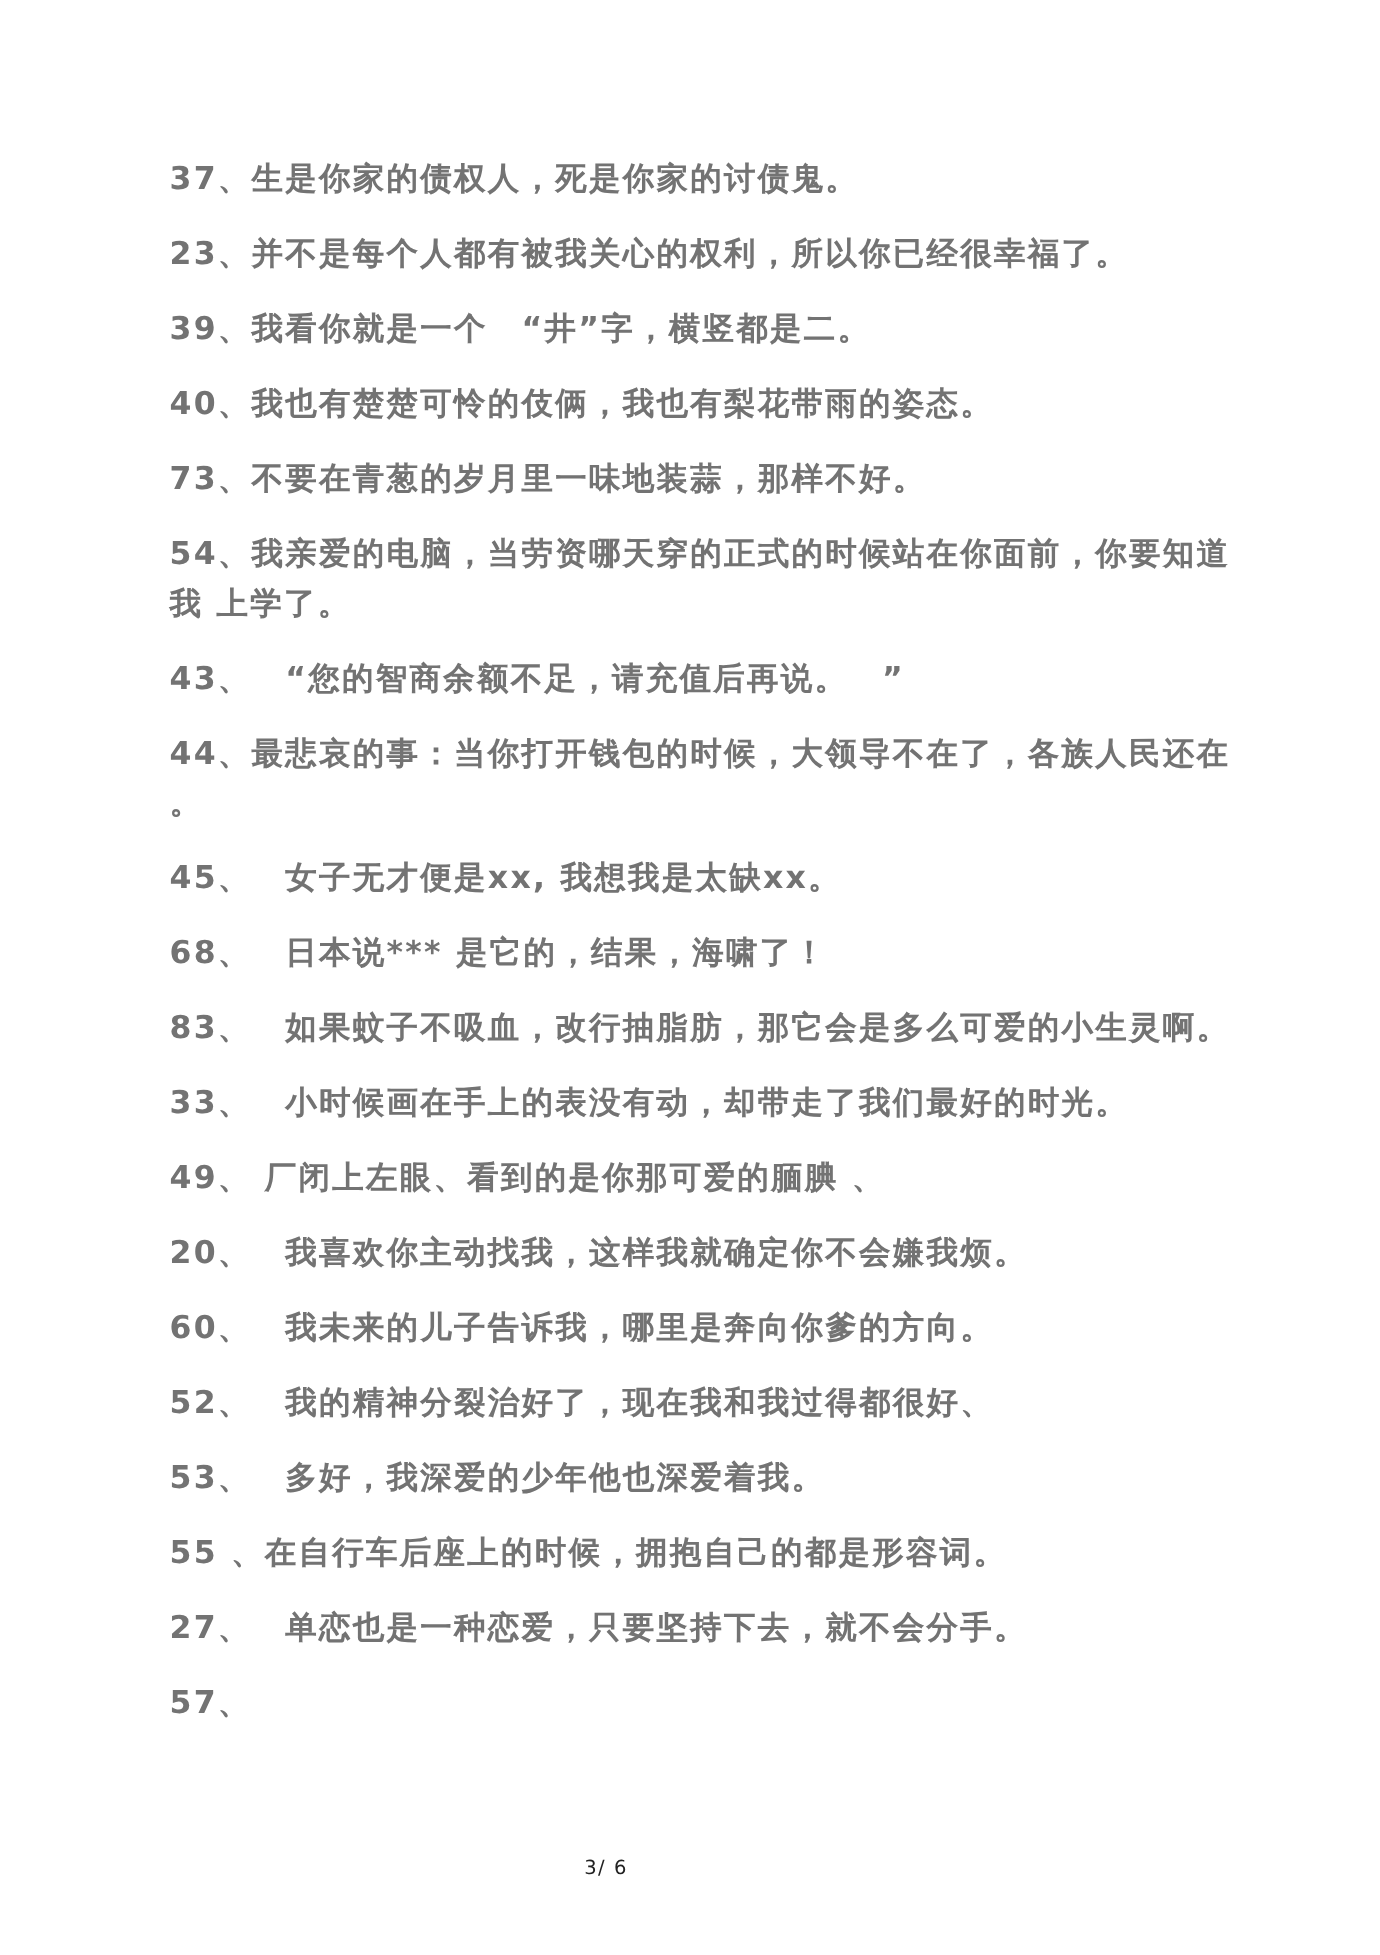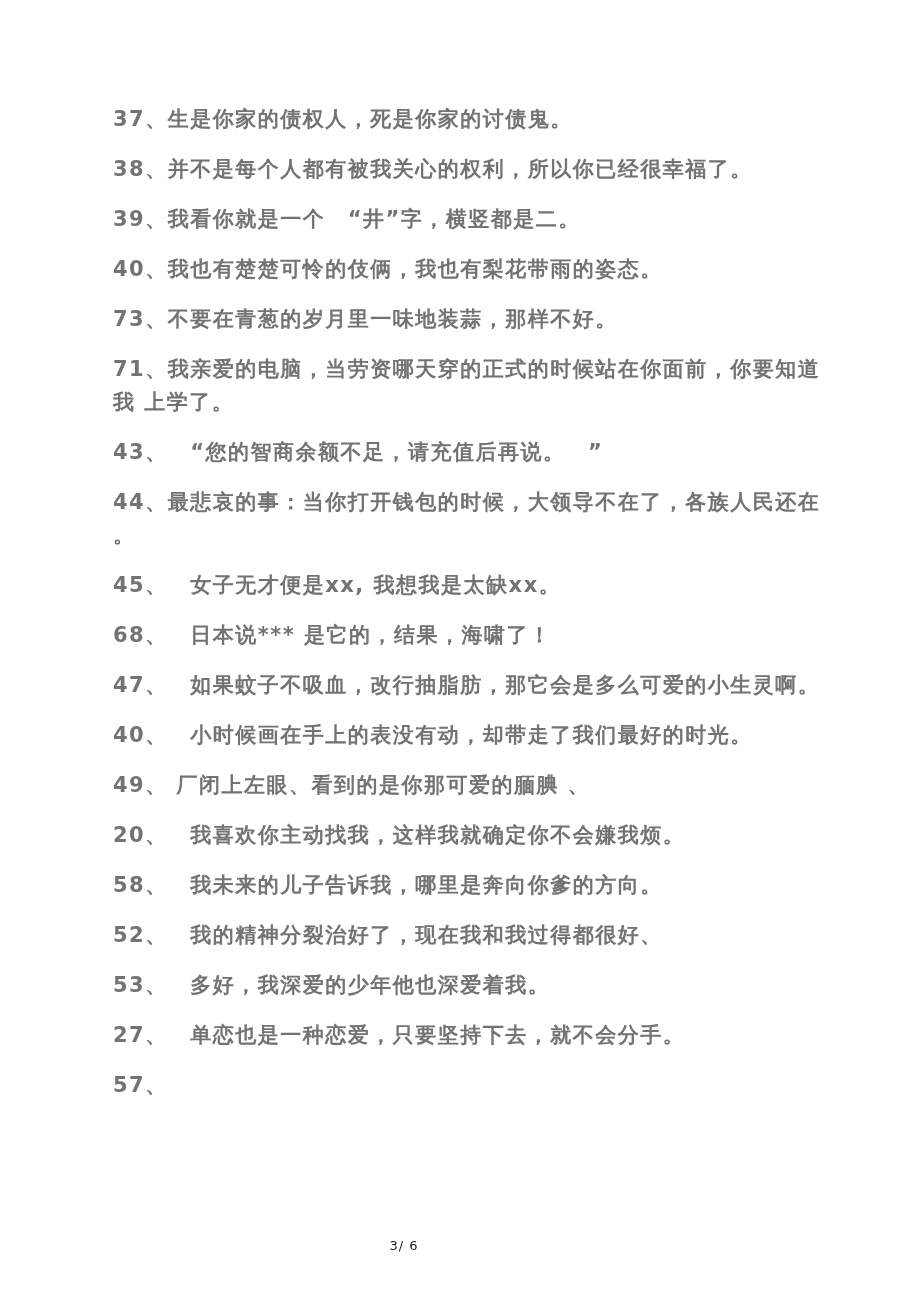--- a/index.html
+++ b/index.html
@@ -50,35 +50,36 @@
     letter-spacing: 1px;
     color: #222222;
   }
 </style>
 </head>
 <body>
 
 <div class="doc-page">
   <div class="quote-list">
     <p class="item">37、生是你家的债权人，死是你家的讨债鬼。</p>
-    <p class="item">38、并不是每个人都有被我关心的权利，所以你已经很幸福了。</p>
+    <p class="item">23、并不是每个人都有被我关心的权利，所以你已经很幸福了。</p>
     <p class="item">39、我看你就是一个　“井”字，横竖都是二。</p>
     <p class="item">40、我也有楚楚可怜的伎俩，我也有梨花带雨的姿态。</p>
     <p class="item">73、不要在青葱的岁月里一味地装蒜，那样不好。</p>
-    <p class="item">71、我亲爱的电脑，当劳资哪天穿的正式的时候站在你面前，你要知道
+    <p class="item">54、我亲爱的电脑，当劳资哪天穿的正式的时候站在你面前，你要知道
 我 上学了。</p>
     <p class="item">43、　“您的智商余额不足，请充值后再说。　”</p>
     <p class="item">44、最悲哀的事：当你打开钱包的时候，大领导不在了，各族人民还在
 。</p>
     <p class="item">45、　女子无才便是xx, 我想我是太缺xx。</p>
     <p class="item">68、　日本说*** 是它的，结果，海啸了！</p>
-    <p class="item">47、　如果蚊子不吸血，改行抽脂肪，那它会是多么可爱的小生灵啊。</p>
-    <p class="item">40、　小时候画在手上的表没有动，却带走了我们最好的时光。</p>
+    <p class="item">83、　如果蚊子不吸血，改行抽脂肪，那它会是多么可爱的小生灵啊。</p>
+    <p class="item">33、　小时候画在手上的表没有动，却带走了我们最好的时光。</p>
     <p class="item">49、 厂闭上左眼、看到的是你那可爱的腼腆 、</p>
     <p class="item">20、　我喜欢你主动找我，这样我就确定你不会嫌我烦。</p>
-    <p class="item">58、　我未来的儿子告诉我，哪里是奔向你爹的方向。</p>
+    <p class="item">60、　我未来的儿子告诉我，哪里是奔向你爹的方向。</p>
     <p class="item">52、　我的精神分裂治好了，现在我和我过得都很好、</p>
     <p class="item">53、　多好，我深爱的少年他也深爱着我。</p>
+    <p class="item">55 、在自行车后座上的时候，拥抱自己的都是形容词。</p>
     <p class="item">27、　单恋也是一种恋爱，只要坚持下去，就不会分手。</p>
     <p class="item">57、</p>
   </div>
   <div class="page-footer">3/ 6</div>
 </div>
 
 </body></html>

